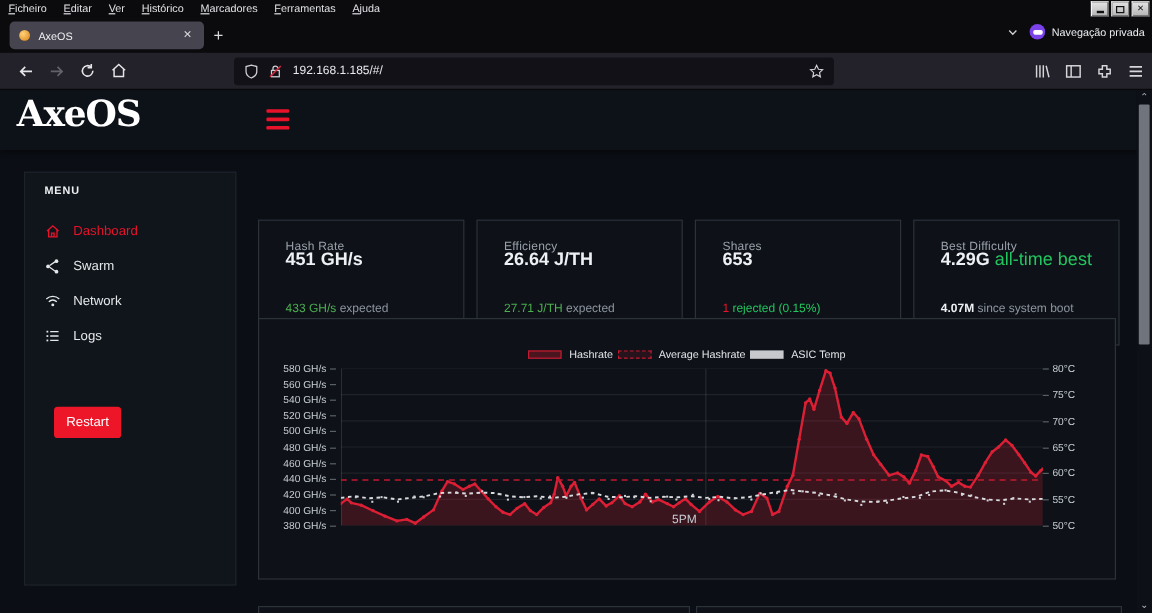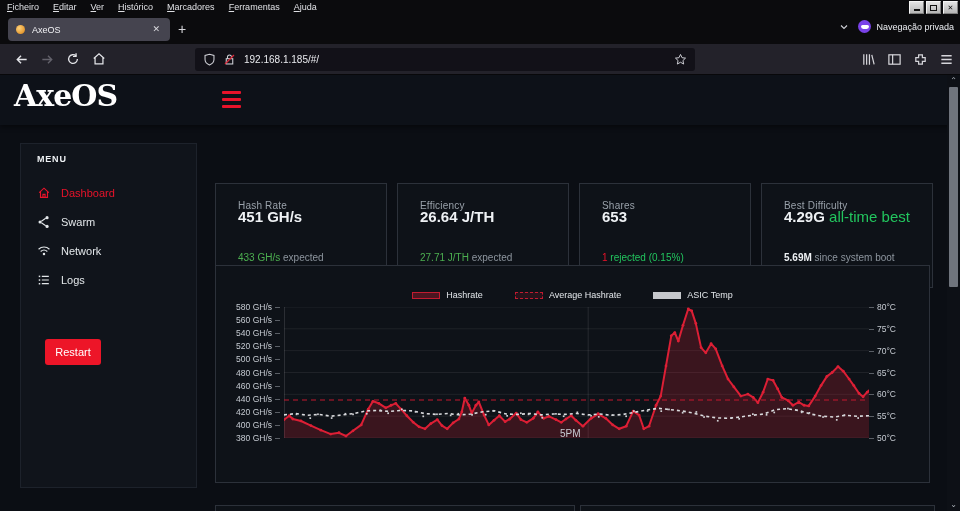--- a/index.html
+++ b/index.html
@@ -67,21 +67,21 @@
   .card .cvalue{position:absolute;left:22px;top:24px;font-size:15px;}
   .card .csub{position:absolute;left:22px;top:68px;font-size:10px;}
   .t-primary{color:#eef1f4;font-weight:bold;}
   .t-light{color:#22c55e;}
   .t-muted{color:#8d959e;}
   .t-green{color:#4caf50;}
   .t-red{color:#e8132a;}
 
   .chart-card{position:absolute;left:215px;top:190px;width:715px;height:218px;background:#0e1218;
     border:1px solid #2c313a;box-sizing:border-box;}
-  .legend{position:absolute;left:0;top:24px;width:100%;display:flex;justify-content:center;gap:32px;}
+  .legend{position:absolute;left:0;top:24px;width:100%;display:flex;justify-content:center;gap:4px;}
   .leg-item{display:flex;align-items:center;gap:6px;}
   .leg-item span.txt{color:#e2e6ea;font-size:9px;}
   .sw{width:28px;height:7px;box-sizing:border-box;}
   .sw.solid{background:rgba(220,31,53,.3);border:1.5px solid #c21b30;}
   .sw.dashed{background:rgba(220,31,53,.12);border:1.5px dashed #c21b30;}
   .sw.gray{background:#c6c8cc;}
   #plot{position:absolute;left:68px;top:41px;width:585px;height:131px;}
   .ytl{position:absolute;left:0;top:41px;width:64px;height:131px;}
   .ytl div{position:absolute;right:0;font-size:8.5px;color:#c6cbd2;white-space:nowrap;}
   .ytl div::after{content:"";display:inline-block;width:5px;height:1px;background:#5a5f66;margin:0 0 2px 3px;}
@@ -257,21 +257,21 @@
           <div class="csub"><span class="t-green">27.71 J/TH</span><span class="t-muted"> expected</span></div>
         </div>
         <div class="card">
           <div class="clabel">Shares</div>
           <div class="cvalue"><span class="t-primary">653</span></div>
           <div class="csub"><span class="t-red">1</span><span class="t-light"> rejected (0.15%)</span></div>
         </div>
         <div class="card">
           <div class="clabel">Best Difficulty</div>
           <div class="cvalue"><span class="t-primary">4.29G</span><span class="t-light"> all-time best</span></div>
-          <div class="csub"><span class="t-primary">5.69M</span><span class="t-muted"> since system boot</span></div>
+          <div class="csub"><span class="t-primary">4.07M</span><span class="t-muted"> since system boot</span></div>
         </div>
       </div>
 
     <div class="chart-card">
       <div class="legend" id="legend">
           <div class="leg-item">
             <span class="sw solid"></span>
             <span class="txt">Hashrate</span>
           </div>
           <div class="leg-item">

